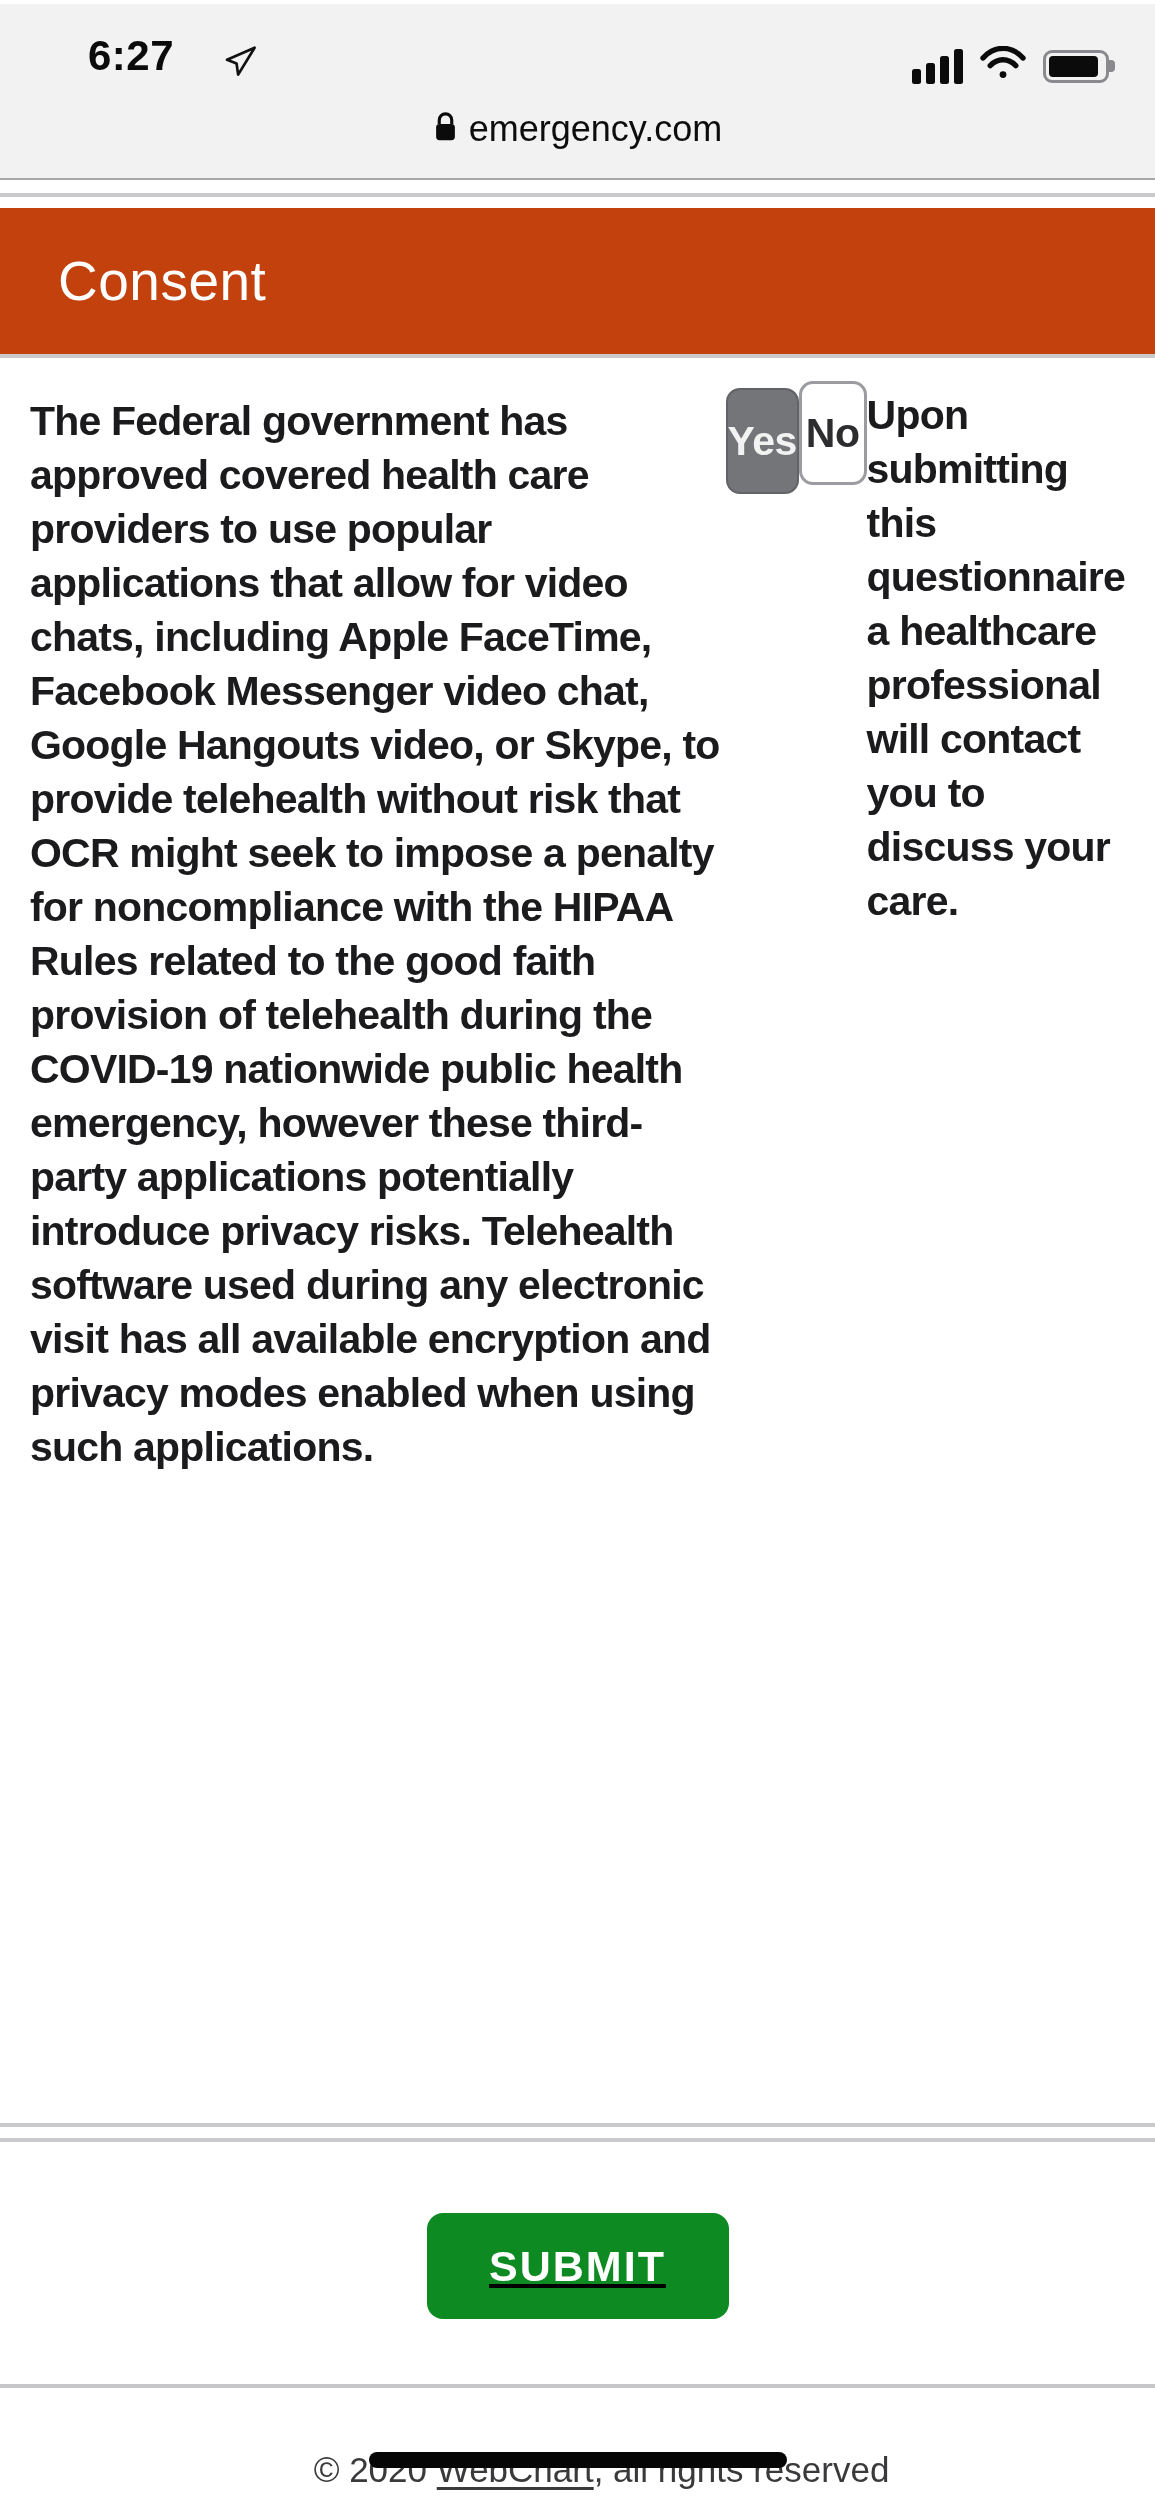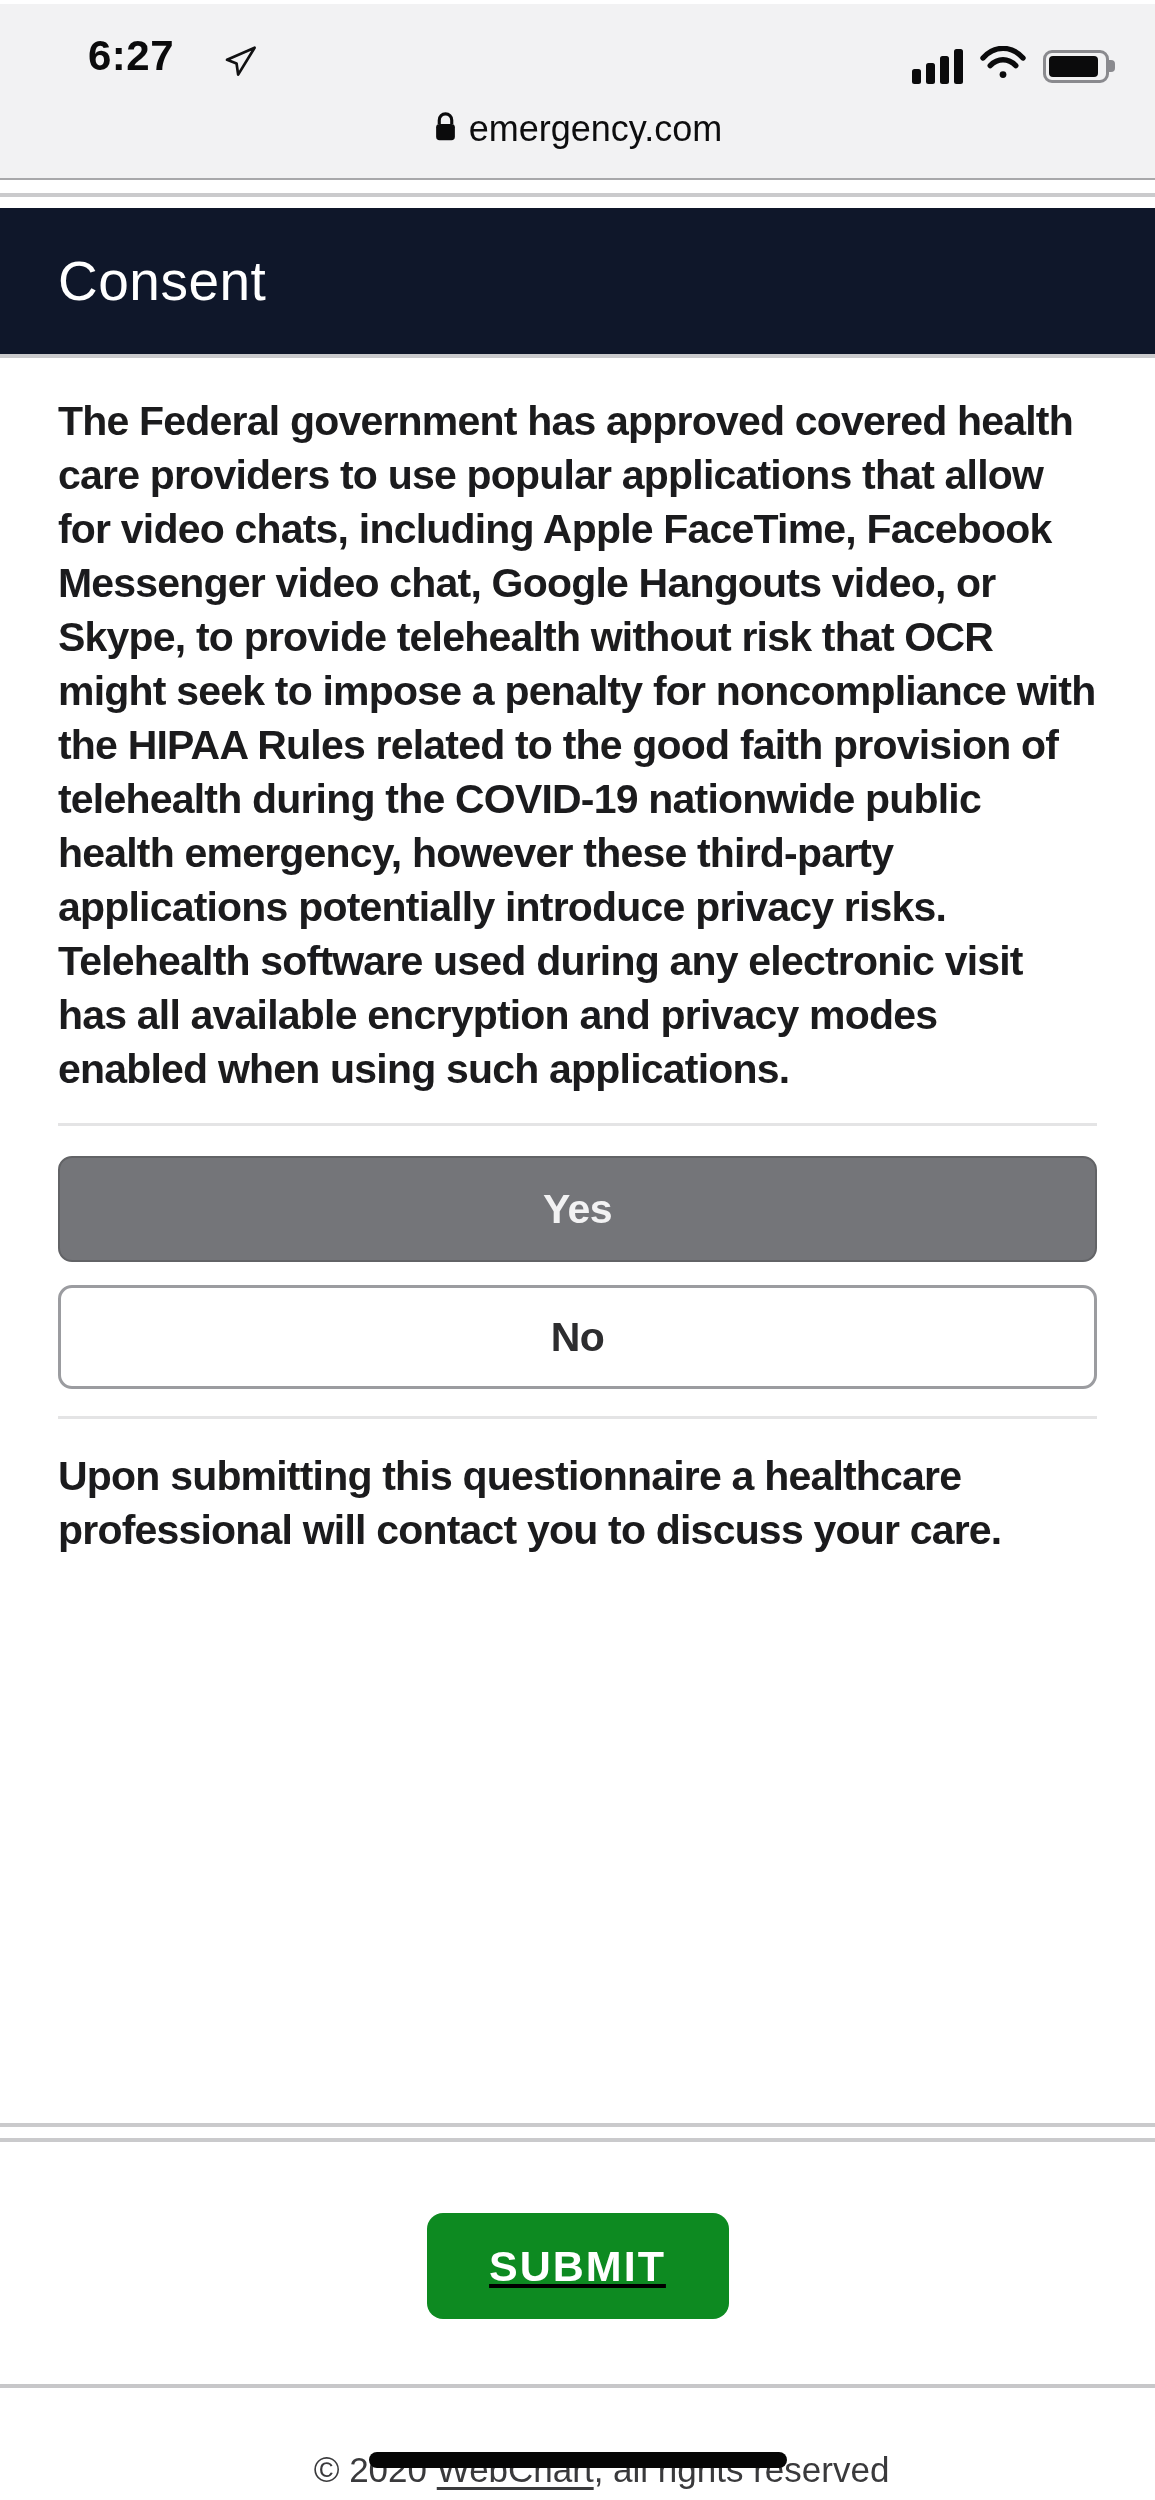--- a/index.html
+++ b/index.html
@@ -59,31 +59,31 @@
   .url-text { font-size: 36px; color: #0d0d0e; }
 
   
   .gap-a { height: 13px; background: #ffffff; flex: 0 0 auto; }
   .rule  { height: 4px;  background: #cacacc; flex: 0 0 auto; }
   .gap-b { height: 11px; background: #ffffff; flex: 0 0 auto; }
 
   
   .consent-header {
     height: 146px; flex: 0 0 auto;
-    background: #0f172a;
+    background: #c2410c;
     display: flex; align-items: center;
     padding-left: 58px;
   }
   .consent-title { color: #ffffff; font-size: 55px; font-weight: normal; letter-spacing: 0.5px; }
 
   
   .content {
     flex: 1 1 auto;
-    display: flex; flex-direction: column;
-    padding: 0 58px;
+    display: flex; flex-direction: row;
+    padding: 0 30px;
     color: #1b1b1d;
   }
   .paragraph, .question, .note {
     font-size: 41px; line-height: 54px; font-weight: 600;
     letter-spacing: -0.8px; color: #1b1b1d;
   }
   .paragraph { margin-top: 36px; }
   .thin-divider { height: 3px; background: #e4e4e5; margin-top: 27px; flex: 0 0 auto; }
   .question { margin-top: 25px; }
 

